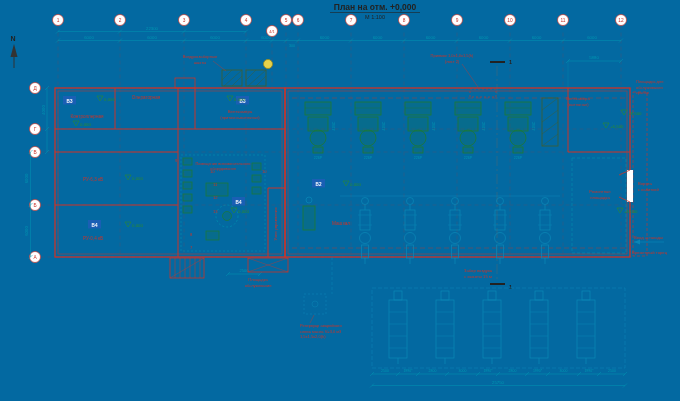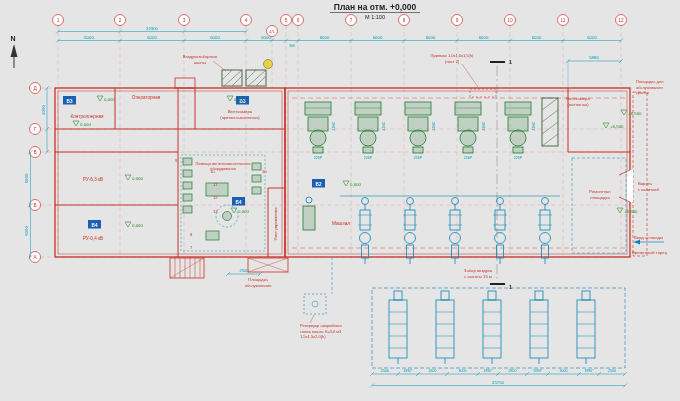--- a/index.html
+++ b/index.html
@@ -1,16 +1,16 @@
 <!DOCTYPE html>
 <html><head>
 <meta charset="utf-8">
 <style>
   html,body{margin:0;padding:0;background:#fff}
-  .canvas{position:relative;width:680px;height:401px;background:#e5e5e5;overflow:hidden}
+  .canvas{position:relative;width:680px;height:401px;background:#0369a1;overflow:hidden}
   svg{display:block}
   text{font-family:"Liberation Sans", sans-serif}
   .dimtxt{fill:#0097b2}
   .redtxt{fill:#c9342a}
   .grntxt{fill:#2e8b2e}
   .blktxt{fill:#222}
 </style>
 </head>
 <body>
 

